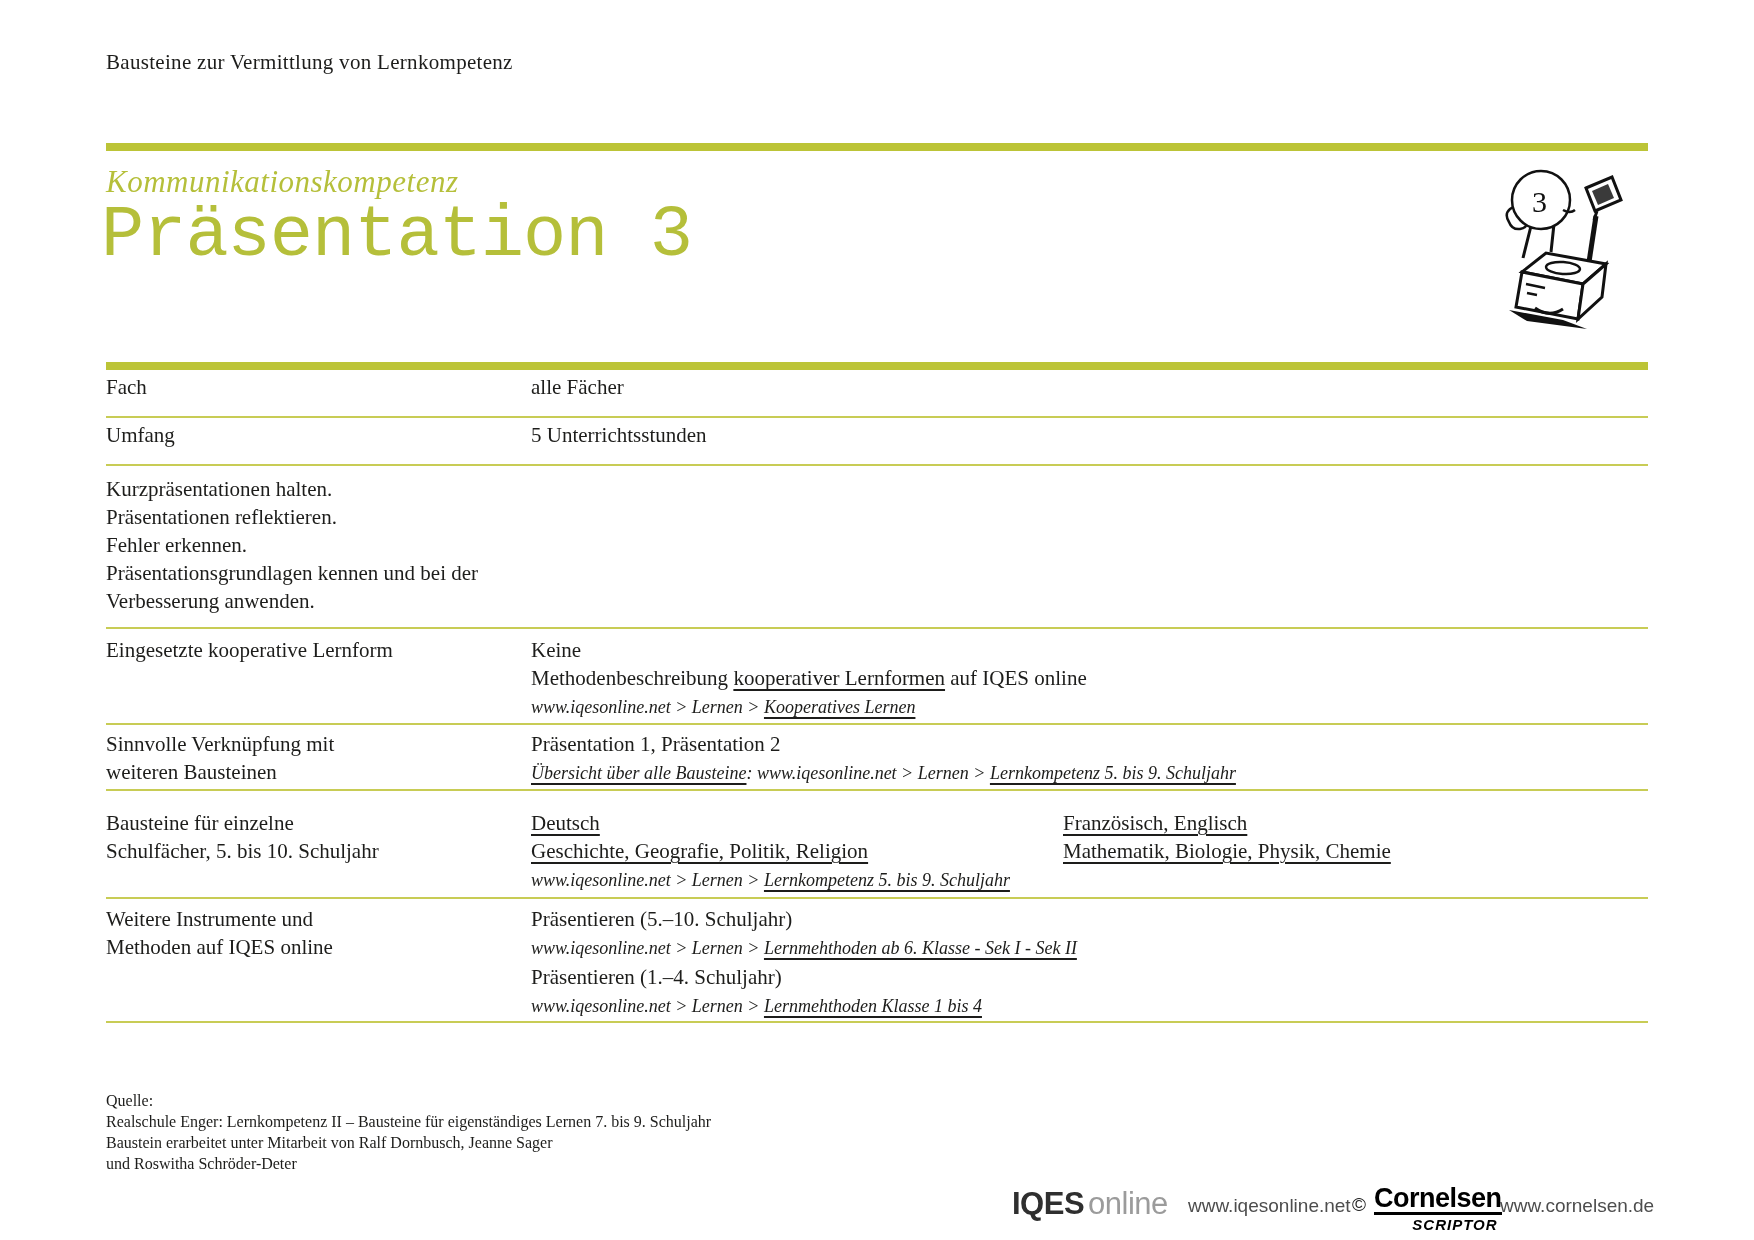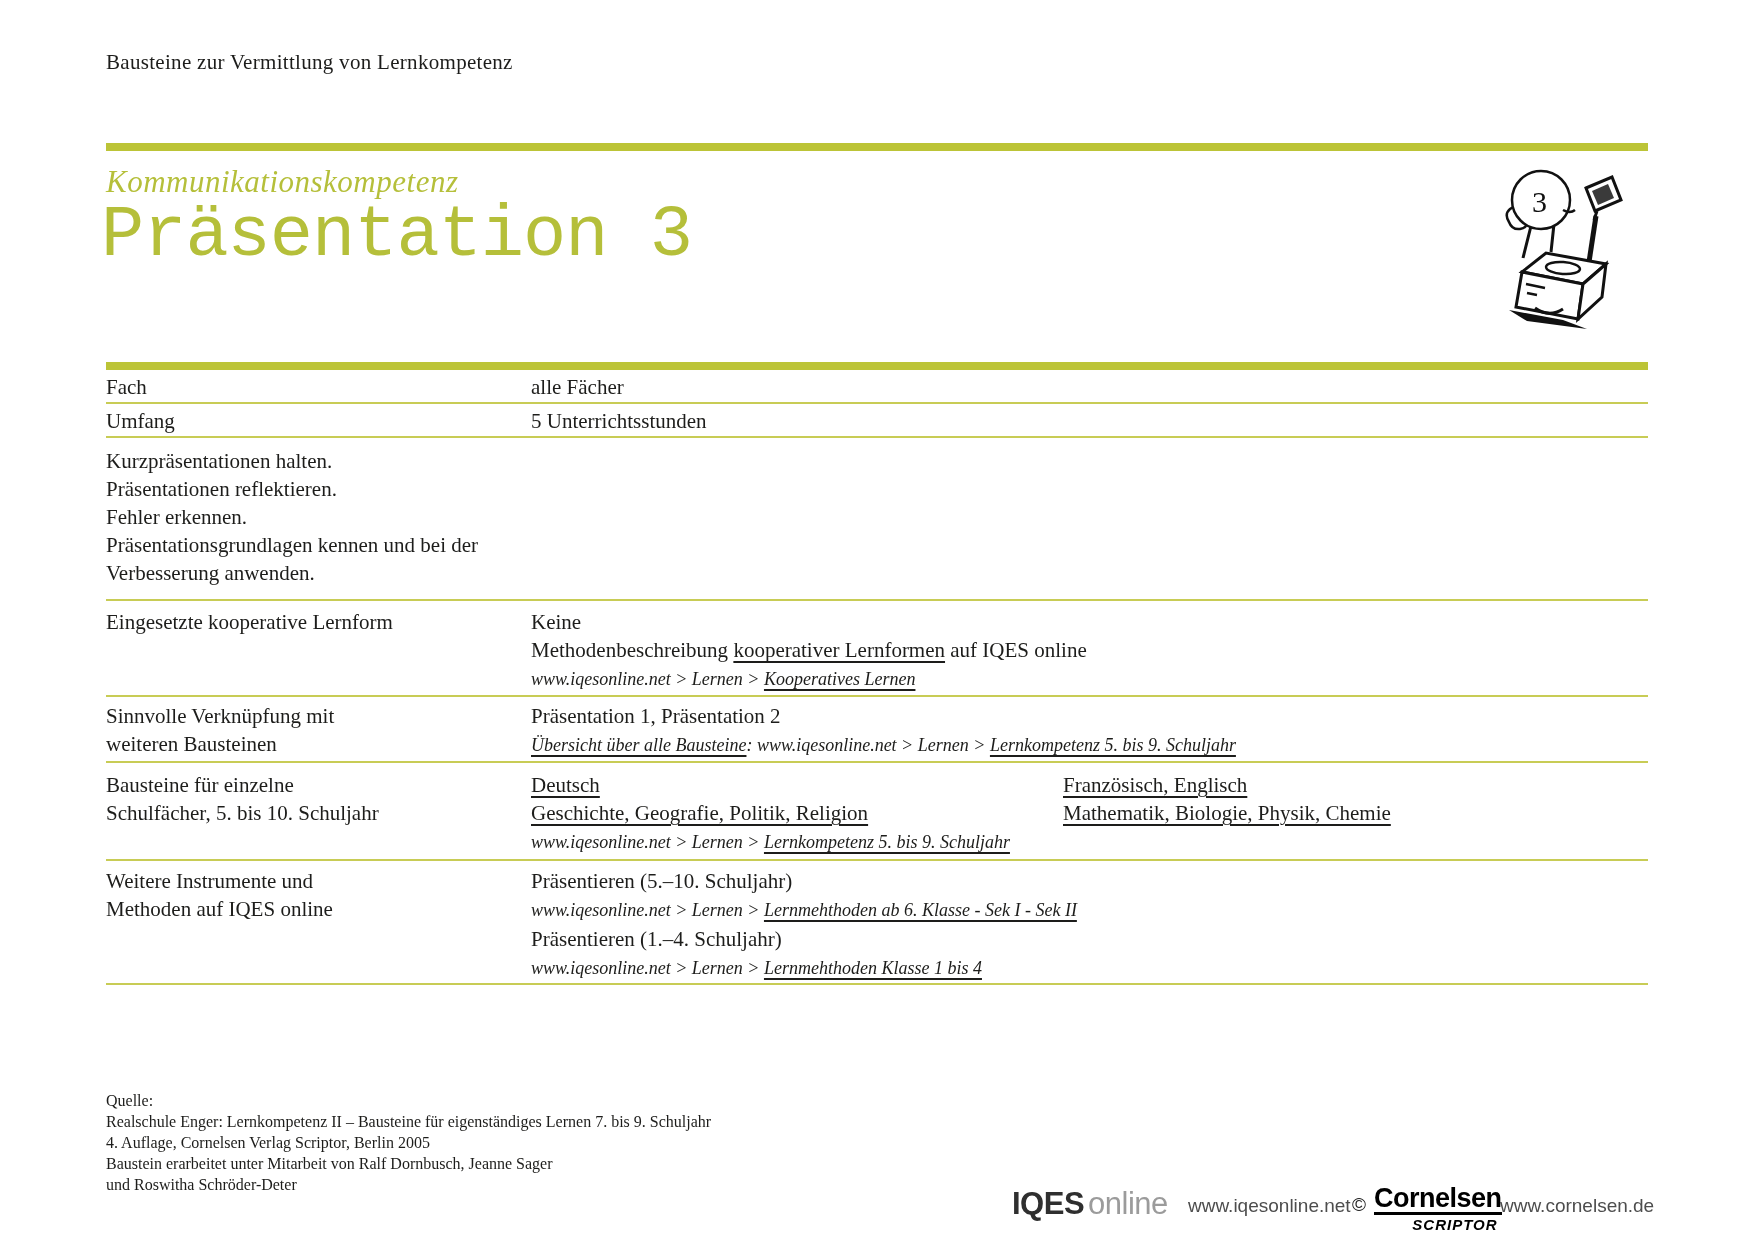--- a/index.html
+++ b/index.html
@@ -24,25 +24,25 @@
   .big-title{
     left:101px;top:196px;font-family:Liberation Mono, monospace;
     font-weight:400;font-size:72px;line-height:1.12;color:var(--accent);letter-spacing:-1px;
   }
   .illustration{left:1493px;top:160px;}
 
   
   .info-table{left:106px;top:370px;width:1542px;font-size:21px;line-height:28px;}
   .row{display:grid;grid-template-columns:425px 1fr;border-bottom:2px solid var(--rule-thin);}
   .row.r1{padding-top:32px;padding-bottom:4px;}
-  .row.r2,.row.r3{padding-top:3px;padding-bottom:1px;}
+  .row.r2,.row.r3{padding-top:3px;padding-bottom:15px;}
   .row.r4{padding-top:9px;padding-bottom:12px;}
   .row.r5{padding-top:7px;padding-bottom:1px;}
   .row.r6{padding-top:5px;padding-bottom:1px;}
-  .row.r7{padding-top:8px;padding-bottom:2px;}
+  .row.r7{padding-top:18px;padding-bottom:2px;}
   .row.r8{padding-top:6px;padding-bottom:0px;}
   .lbl{padding-right:20px;}
   .path{font-style:italic;font-size:18px;line-height:30px;}
   .ul{text-decoration:underline;text-underline-offset:4px;text-decoration-thickness:1.5px;}
   .two-col{display:grid;grid-template-columns:532px 1fr;}
 
   
   .source{left:106px;top:1090px;font-size:16px;line-height:21px;}
 
   .brandbar{font-family:"Liberation Sans",sans-serif;margin-top:34px;}
@@ -171,21 +171,20 @@
         <div>Präsentieren (1.–4. Schuljahr)</div>
         <div class="path"><span>www.iqesonline.net &gt; Lernen &gt; </span><span class="ul">Lernmehthoden Klasse 1 bis 4</span></div>
       </div>
     </div>
 
   </div>
 
   <div class="abs source">
     <div>Quelle:</div>
     <div>Realschule Enger: Lernkompetenz II – Bausteine für eigenständiges Lernen 7. bis 9. Schuljahr</div>
-    <div>4. Auflage, Cornelsen Verlag Scriptor, Berlin 2005</div>
     <div>Baustein erarbeitet unter Mitarbeit von Ralf Dornbusch, Jeanne Sager</div>
     <div>und Roswitha Schröder-Deter</div>
   </div>
 
   <div class="abs brandbar iqes-logo">
     <span class="w1">IQES</span><span class="w2">online</span>
   </div>
   <div class="abs brandbar iqes-url">www.iqesonline.net</div>
   <div class="abs brandbar copy">©</div>
   <div class="abs brandbar cornelsen">

